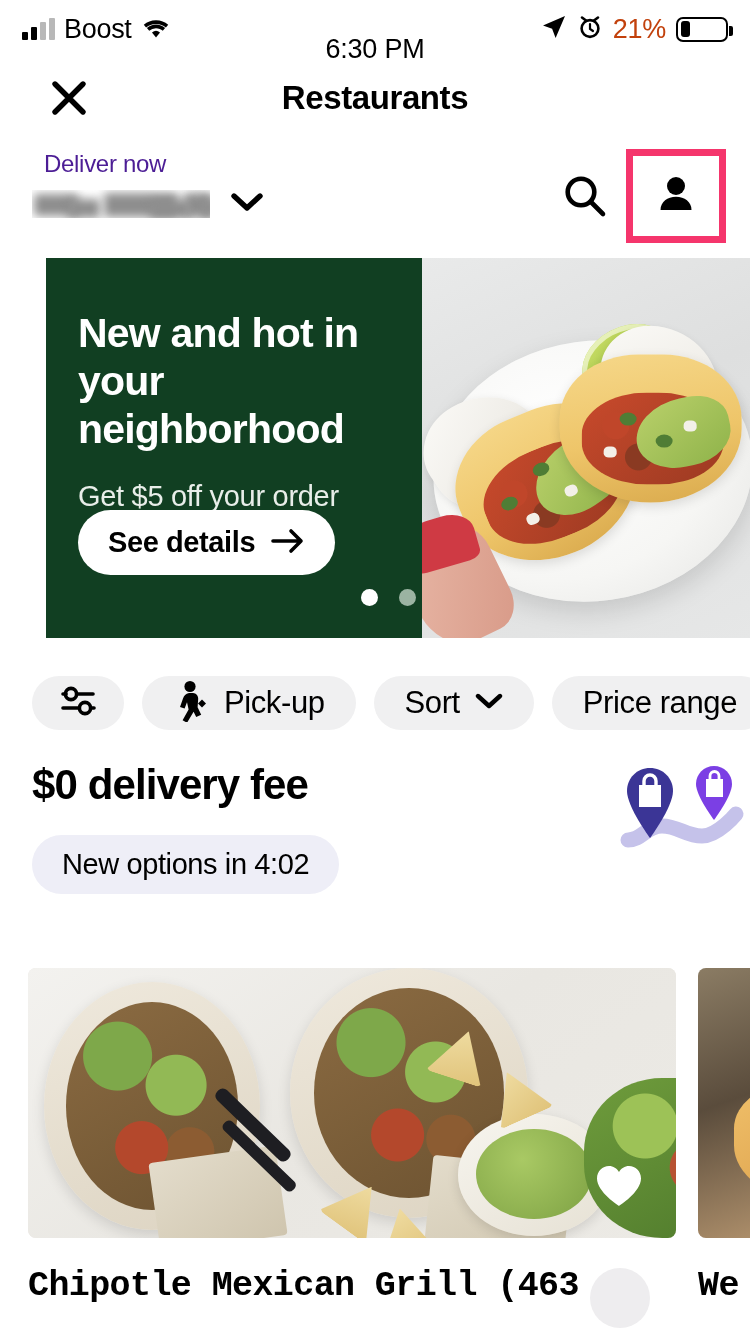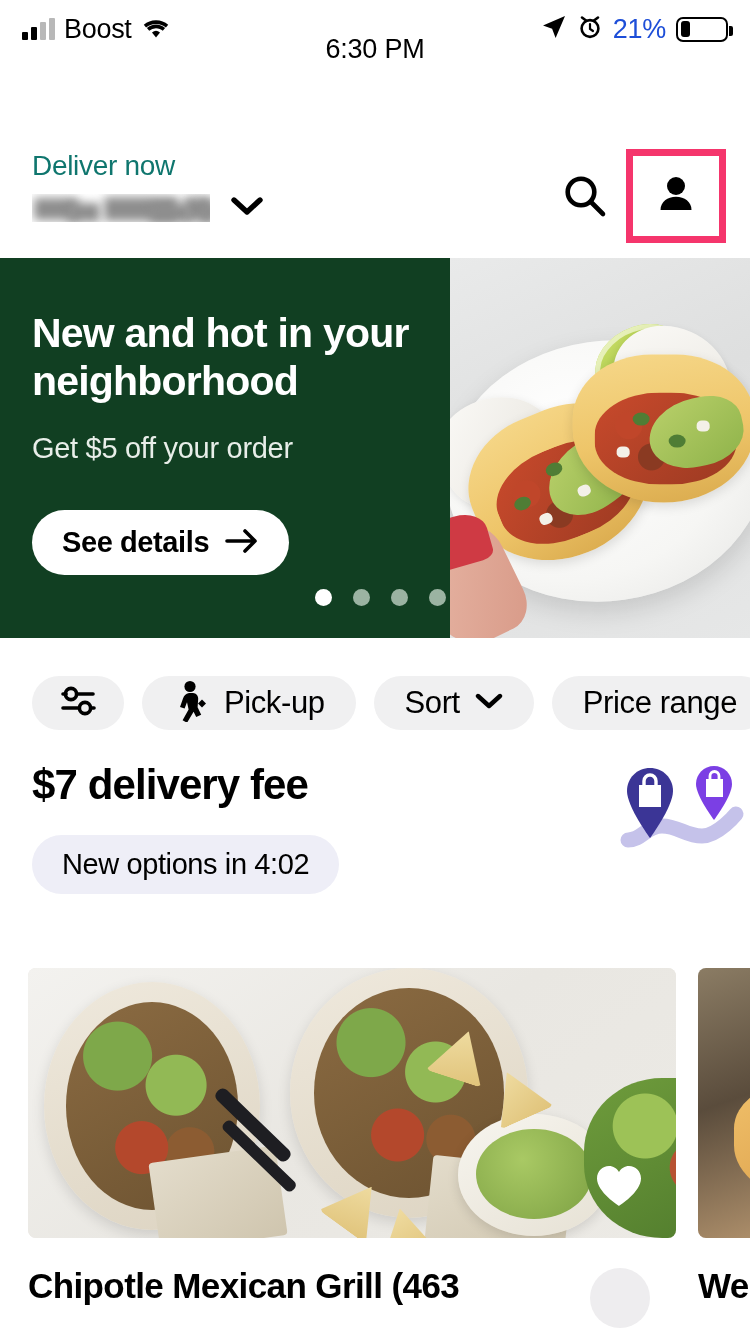--- a/index.html
+++ b/index.html
@@ -20,21 +20,21 @@
   .sig { display:flex; align-items:flex-end; gap:3px; height:22px; }
   .sig i { width:6px; background:#000; border-radius:1px; display:block; }
   .sig i:nth-child(1){ height:8px; }
   .sig i:nth-child(2){ height:13px; }
   .sig i:nth-child(3){ height:18px; background:#b8b8b8; }
   .sig i:nth-child(4){ height:22px; background:#b8b8b8; }
   .carrier { font-size:27px; font-weight:400; color:#000; letter-spacing:-0.3px; }
   .wifi { width:30px; height:22px; position:relative; }
   .sb-center { flex:0 0 auto; font-size:27px; font-weight:400; color:#000; letter-spacing:-0.2px;margin-top:40px; }
   .sb-right { flex:1; display:flex; align-items:center; justify-content:flex-end; gap:10px; }
-  .batt-pct { font-size:27px; color:#1d4ed8; letter-spacing:-0.3px; }
+  .batt-pct { font-size:27px; color:#c2410c; letter-spacing:-0.3px; }
   .batt {
     width:52px; height:25px; border:2.5px solid #000; border-radius:7px;
     position:relative; display:flex; align-items:center; padding:2.5px;
   }
   .batt::after {
     content:""; position:absolute; right:-7px; top:7px; width:4px; height:10px;
     background:#000; border-radius:0 2px 2px 0;
   }
   .batt-fill { height:100%; width:21%; background:#000; border-radius:3px; }
 
@@ -51,21 +51,21 @@
     width:100%; text-align:center; font-size:33px; font-weight:700;
     color:#000; letter-spacing:-0.4px;
   }
 
   
   .addrbar {
     position:absolute; top:143px; left:0; width:750px; height:115px;
     display:flex; align-items:flex-start; padding:0 24px 0 32px;
   }
   .addr-left { flex:1; padding-top:7px; }
-  .deliver-now { font-size:28px; color:#0f766e; letter-spacing:-0.3px; line-height:1.15; }
+  .deliver-now { font-size:24px; color:#4c1d95; letter-spacing:-0.3px; line-height:1.15;margin-left:12px; }
   .addr-row { display:flex; align-items:center; gap:20px; margin-top:12px; }
   .addr-blur {
     position:relative; width:178px; height:28px; overflow:hidden;
   }
   .addr-blur span {
     position:absolute; background:#8e8e8e; filter:blur(5px); border-radius:2px;
   }
   .b1 { left:2px;  top:4px;  width:44px; height:22px; }
   .b2 { left:36px; top:9px;  width:32px; height:19px; background:#a8a8a8; }
   .b3 { left:72px; top:3px;  width:74px; height:24px; }
@@ -83,22 +83,22 @@
     display:flex; align-items:center; justify-content:center; cursor:pointer;
     margin-left:6px;
   }
 
   
   .banner {
     position:absolute; top:258px; left:0; width:750px; height:380px;
     display:flex; overflow:hidden;
   }
   .banner-green {
-    width:450px; height:100%; background:#113f22;
-    position:relative; padding:52px 34px 0 32px;
+    width:376px; height:100%; background:#113f22;
+    position:relative; padding:52px 34px 0 32px;margin-left:46px;
   }
   .banner-h {
     font-size:41px; font-weight:700; color:#fff; line-height:1.17;
     letter-spacing:-0.8px; max-width:390px;
   }
   .banner-sub {
     margin-top:26px; font-size:29px; color:#e8eee9; letter-spacing:-0.3px;
   }
   .see-details {
     position:absolute; left:32px; bottom:63px;
@@ -202,21 +202,21 @@
     background:#eeeef7; border-radius:36px; padding:13px 30px;
   }
   .fee-badge-label { font-size:29px; color:#000; letter-spacing:-0.4px; }
   .pins { position:absolute; right:0px; top:4px; width:140px; height:86px; }
 
   
   .cards {
     position:absolute; top:968px; left:0; width:750px; height:366px;
     display:flex; gap:22px; padding-left:28px; overflow:hidden;
   }
-  .card { flex:0 0 auto; width:648px; position:relative; }
+  .card { flex:0 0 auto; width:648px; position:relative;font-family:Liberation Mono, monospace; }
   .card.peek { width:200px; }
   .card-img {
     width:100%; height:270px; border-radius:8px; overflow:hidden; position:relative;
     background:#ece9e4;
   }
   
   .chip-photo {
     position:absolute; inset:0;
     background:linear-gradient(145deg,#f3f2ef 0%,#e9e7e2 50%,#eceae5 100%);
   }
@@ -336,20 +336,28 @@
           <path d="M5 3.5l4 3M21 3.5l-4 3" stroke="#000" stroke-width="2.6" stroke-linecap="round"></path>
         </svg>
       </span>
       <span class="batt-pct">21%</span>
       <span class="batt">
           <span class="batt-fill"></span>
         </span>
     </div>
   </div>
 
+  <div class="navbar">
+    <div class="close-btn">
+      <svg width="44" height="44" viewBox="0 0 44 44">
+        <path d="M8 8l28 28M36 8L8 36" stroke="#000" stroke-width="5.4" stroke-linecap="round"></path>
+      </svg>
+    </div>
+    <div class="nav-title">Restaurants</div>
+  </div>
 
   <div class="addrbar">
     <div class="addr-left">
       <div class="deliver-now">Deliver now</div>
       <div class="addr-row">
         <div class="addr-blur">
           <span class="b1"></span>
             <span class="b2"></span>
             <span class="b3"></span>
           <span class="b4"></span>
@@ -456,21 +464,21 @@
           <path d="M3 4l11 10L25 4" stroke="#000" stroke-width="4.4" fill="none" stroke-linecap="round" stroke-linejoin="round"></path>
         </svg>
       </span>
     </div>
     <div class="chip">
       <span class="chip-label">Price range</span>
     </div>
   </div>
 
   <div class="fee-sec">
-    <div class="fee-title">$7 delivery fee</div>
+    <div class="fee-title">$0 delivery fee</div>
     <div class="fee-badge">
       <span class="fee-badge-label">New options in 4:02</span>
     </div>
     <div class="pins">
       <svg width="140" height="86" viewBox="0 0 140 86">
         <path d="M18 74c14 0 18-14 34-14s24 10 40 10 34-22 34-22" stroke="#c5c2ea" stroke-width="15" fill="none" stroke-linecap="round"></path>
         <path d="M40 2C27 2 17 12 17 25c0 16 23 47 23 47s23-31 23-47C63 12 53 2 40 2z" fill="#3b3596"></path>
         <rect x="29" y="19" width="22" height="22" fill="#fff"></rect>
         <path d="M34 19v-4a6 6 0 0 1 12 0v4" stroke="#fff" stroke-width="3.4" fill="none"></path>
         <path d="M104 0c-10 0-18 8-18 18 0 12 18 36 18 36s18-24 18-36c0-10-8-18-18-18z" fill="#7b3fe4"></path>

